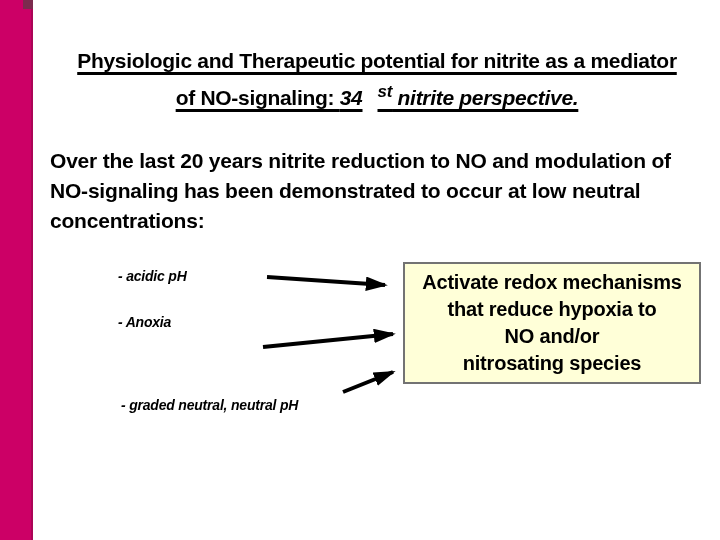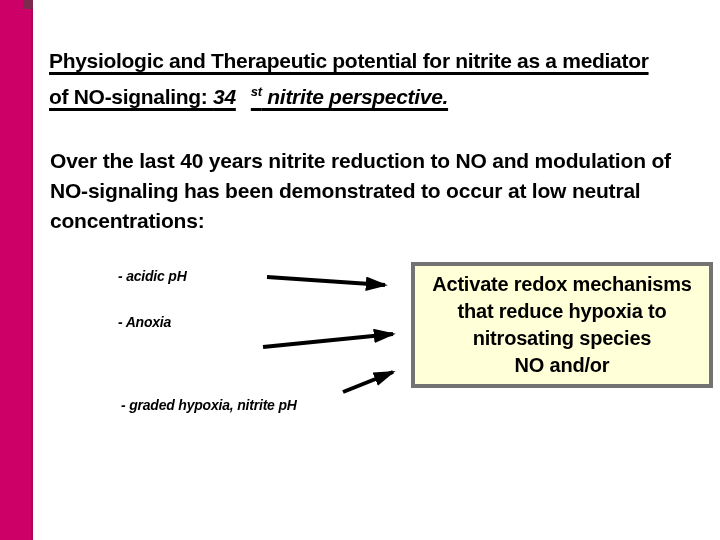--- a/index.html
+++ b/index.html
@@ -22,34 +22,34 @@
   }
   #corner-square {
     position: absolute;
     left: 23px; top: 0;
     width: 10px; height: 9px;
     background: #7C2B4E;
   }
   
   #title {
     position: absolute;
-    left: 49px; right: 8px; top: 45px;
-    text-align: left;
+    left: 42px; right: 8px; top: 45px;
+    text-align: center;
     font-size: 21px;
     font-weight: 700;
     line-height: 31px;
     letter-spacing: -0.3px;
   }
   .title-line {
     text-decoration: underline;
     text-decoration-thickness: 2.5px;
     text-underline-offset: 4px;
   }
   .title-italic { font-style: italic; }
-  sup.title-sup { font-size: 13px; font-style: italic; margin-left: 15px; }
+  sup.title-sup { font-size: 17px; font-style: italic; margin-left: 15px; }
   
   #body-par {
     position: absolute;
     left: 50px; top: 146px;
     font-size: 21px;
     font-weight: 700;
     line-height: 30px;
     letter-spacing: -0.2px;
   }
   .body-line { white-space: nowrap; }
@@ -64,31 +64,30 @@
   }
   #list-item-0 { left: 118px; top: 268px; }
   #list-item-1 { left: 118px; top: 314px; }
   #list-item-2 { left: 121px; top: 397px; }
   
   #info-box {
     position: absolute;
     left: 403px; top: 262px;
     width: 294px; height: 118px;
     background: #FFFFD8;
-    border: 4px solid #737373;
+    border: 2px solid #737373;
     display: flex;
     flex-direction: column;
     justify-content: center;
     align-items: center;
     text-align: center;
     font-size: 20px;
     font-weight: 700;
     line-height: 27px;
     letter-spacing: -0.2px;
-    margin-left: 8px;
   }
   
   #arrows-svg {
     position: absolute;
     left: 0; top: 0;
     width: 720px; height: 540px;
     pointer-events: none;
   }
 </style>
 </head>
@@ -98,34 +97,34 @@
 
   <div id="accent-bar"></div>
   <div id="corner-square"></div>
 
   <div id="title">
     <div class="title-line">Physiologic and Therapeutic potential for nitrite as a mediator</div>
     <div class="title-line"><span>of NO-signaling: </span><span class="title-italic">34</span><sup class="title-sup">st</sup><span class="title-italic"> nitrite perspective.</span></div>
   </div>
 
   <div id="body-par">
-    <div class="body-line">Over the last 40 years nitrite reduction to NO and modulation of</div>
+    <div class="body-line">Over the last 20 years nitrite reduction to NO and modulation of</div>
     <div class="body-line">NO-signaling has been demonstrated to occur at low neutral</div>
     <div class="body-line">concentrations:</div>
   </div>
 
   <div id="list-item-0" class="list-item">- acidic pH</div>
   <div id="list-item-1" class="list-item">- Anoxia</div>
-  <div id="list-item-2" class="list-item">- graded hypoxia, nitrite pH</div>
+  <div id="list-item-2" class="list-item">- graded neutral, neutral pH</div>
 
   <div id="info-box">
     <div>Activate redox mechanisms</div>
     <div>that reduce hypoxia to</div>
+    <div>NO and/or</div>
     <div>nitrosating species</div>
-    <div>NO and/or</div>
   </div>
 
   <svg id="arrows-svg" viewBox="0 0 720 540" xmlns="http://www.w3.org/2000/svg">
     <defs>
       <marker id="arrowhead" markerWidth="5.5" markerHeight="3.6" refX="4.8" refY="1.8" orient="auto" markerUnits="strokeWidth">
         <path d="M0,0 L5.5,1.8 L0,3.6 Z" fill="#000000"></path>
       </marker>
     </defs>
     <line x1="267" y1="277" x2="385" y2="285" stroke="#000000" stroke-width="4" marker-end="url(#arrowhead)"></line>
     <line x1="263" y1="347" x2="393" y2="334" stroke="#000000" stroke-width="4" marker-end="url(#arrowhead)"></line>

